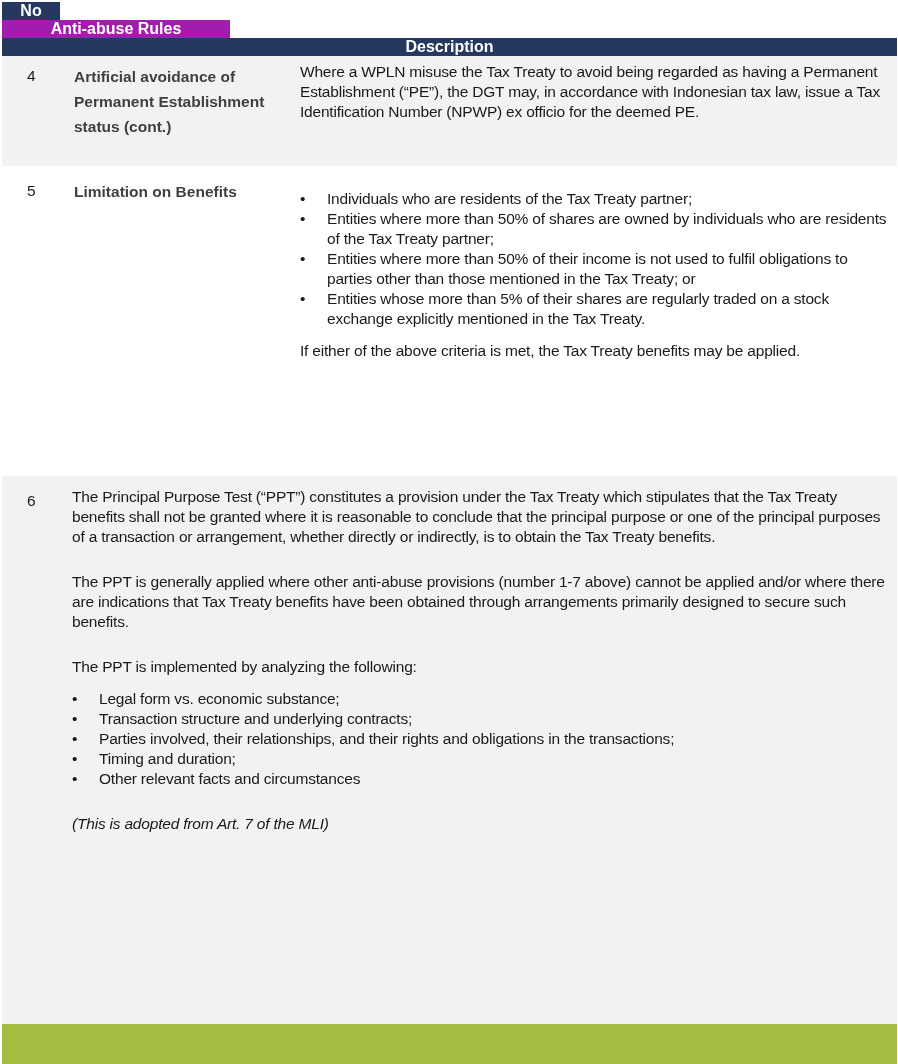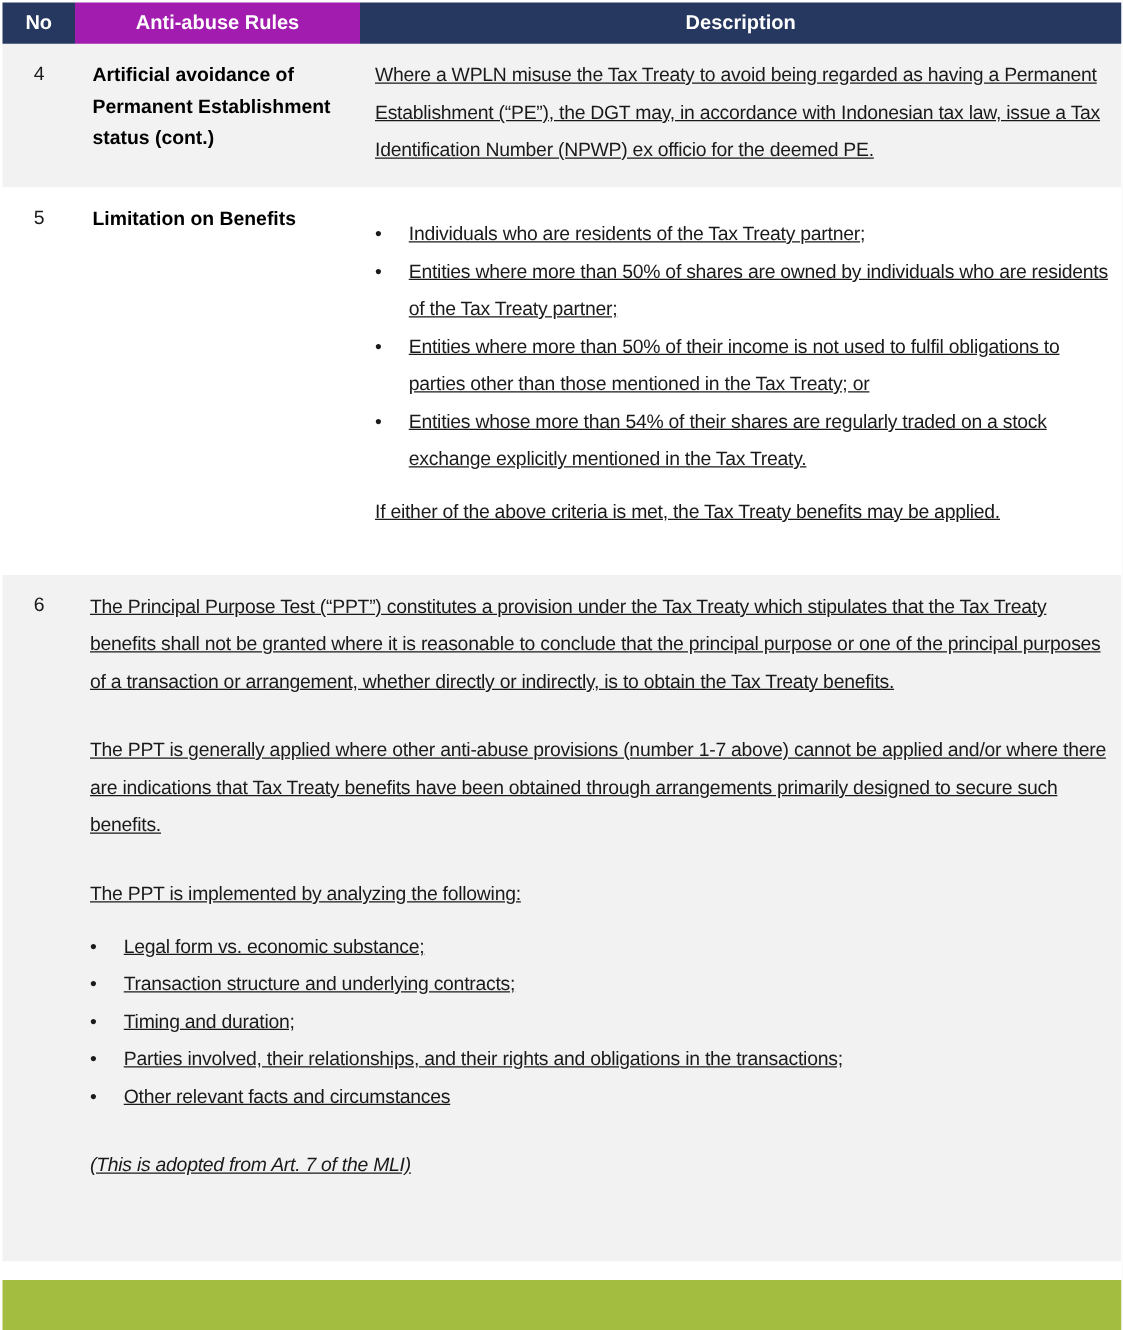--- a/index.html
+++ b/index.html
@@ -3,37 +3,37 @@
 <meta charset="utf-8">
 <style>
   html, body { margin: 0; padding: 0; }
   body {
     width: 898px; height: 1064px; overflow: hidden;
     background: #ffffff;
     font-family: "Liberation Sans", sans-serif;
     color: #1a1a1a;
   }
   .table { position: absolute; left: 2px; top: 2px; width: 895px; }
-  .header { display: flex; height: 33px; }
+  .header { display: flex; height: 49px; flex-direction: column; }
   .hcell {
     display: flex; align-items: center; justify-content: center;
     color: #ffffff; font-weight: bold; font-size: 16px;
   }
   .h-no { width: 58px; background: #263860; }
   .h-rule { width: 228px; background: #a21caf; }
   .h-desc { flex: 1; background: #263860; }
 
   .row { display: flex; }
   .row.grey { background: #f2f2f2; }
   .row.white { background: #ffffff; }
   .c-no { width: 58px; box-sizing: border-box; padding-left: 25px; padding-top: 12px; font-size: 15.5px; }
   .c-rule { width: 228px; box-sizing: border-box; padding-left: 14px; padding-right: 10px; padding-top: 13px;
-            font-weight: bold; color: #000000; font-size: 15.5px; line-height: 25px; }
+            font-weight: bold; color: #404040; font-size: 15.5px; line-height: 25px; }
   .c-desc { flex: 1; box-sizing: border-box; padding-left: 12px; padding-right: 10px; padding-top: 11px; padding-bottom: 10px;
-            font-size: 15.5px; line-height: 30px; letter-spacing: -0.2px; text-decoration: underline; }
+            font-size: 15.5px; line-height: 20px; letter-spacing: -0.2px; }
   .c-no span { line-height: 25px; }
   p { margin: 0; }
   .gap { height: 12px; }
   .gap-lg { height: 25px; }
   ul { list-style: none; margin: 0; padding: 0; }
   li { position: relative; padding-left: 27px; }
   li::before { content: "\2022"; position: absolute; left: 0; top: 0; }
   .italic { font-style: italic; }
   .footer { position: absolute; left: 2px; top: 1024px; width: 895px; height: 40px; background: #a2bd3f; }
 </style>
@@ -57,41 +57,41 @@
 
   <div class="row white" style="height:310px;">
     <div class="c-no"><span>5</span></div>
     <div class="c-rule">Limitation on Benefits</div>
     <div class="c-desc">
       <div class="gap"></div>
       <ul>
         <li>Individuals who are residents of the Tax Treaty partner;</li>
         <li>Entities where more than 50% of shares are owned by individuals who are residents of the Tax Treaty partner;</li>
         <li>Entities where more than 50% of their income is not used to fulfil obligations to parties other than those mentioned in the Tax Treaty; or</li>
-        <li>Entities whose more than 54% of their shares are regularly traded on a stock exchange explicitly mentioned in the Tax Treaty.</li>
+        <li>Entities whose more than 5% of their shares are regularly traded on a stock exchange explicitly mentioned in the Tax Treaty.</li>
       </ul>
       <div class="gap"></div>
       <p>If either of the above criteria is met, the Tax Treaty benefits may be applied.</p>
     </div>
   </div>
 
   <div class="row grey" style="height:549px;">
     <div class="c-no"><span>6</span></div>
     <div class="c-desc">
       <p>The Principal Purpose Test (“PPT”) constitutes a provision under the Tax Treaty which stipulates that the Tax Treaty benefits shall not be granted where it is reasonable to conclude that the principal purpose or one of the principal purposes of a transaction or arrangement, whether directly or indirectly, is to obtain the Tax Treaty benefits.</p>
       <div class="gap-lg"></div>
       <p>The PPT is generally applied where other anti-abuse provisions (number 1-7 above) cannot be applied and/or where there are indications that Tax Treaty benefits have been obtained through arrangements primarily designed to secure such benefits.</p>
       <div class="gap-lg"></div>
       <p>The PPT is implemented by analyzing the following:</p>
       <div class="gap"></div>
       <ul>
         <li>Legal form vs. economic substance;</li>
         <li>Transaction structure and underlying contracts;</li>
+        <li>Parties involved, their relationships, and their rights and obligations in the transactions;</li>
         <li>Timing and duration;</li>
-        <li>Parties involved, their relationships, and their rights and obligations in the transactions;</li>
         <li>Other relevant facts and circumstances</li>
       </ul>
       <div class="gap-lg"></div>
       <p class="italic">(This is adopted from Art. 7 of the MLI)</p>
     </div>
   </div>
 </div>
 
 <div class="footer"></div>
 

